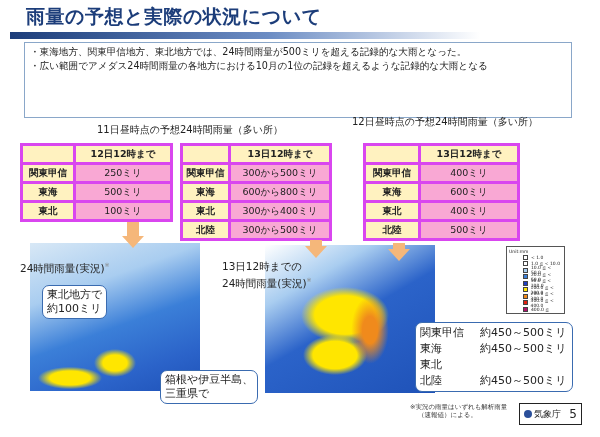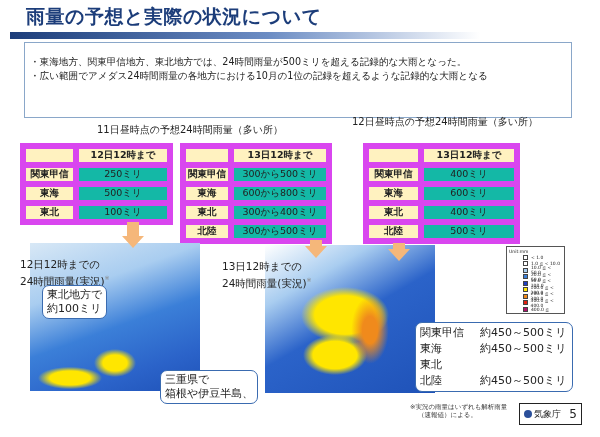--- a/index.html
+++ b/index.html
@@ -1,26 +1,26 @@
 <!DOCTYPE html>
 <html><head>
 <meta charset="utf-8">
 <style>
 *{box-sizing:border-box;margin:0;padding:0}
 body{width:600px;height:437px;background:#fff;font-family:"DejaVu Sans",sans-serif;position:relative;overflow:hidden;color:#222}
 .title{position:absolute;left:26px;top:4px;font-size:19px;font-weight:bold;color:#1c3d7a;letter-spacing:0.5px}
 .title-bar{position:absolute;left:10px;top:32px;width:470px;height:7px;background:linear-gradient(90deg,#1c3d7a 0%,#6c8dc4 55%,rgba(255,255,255,0) 100%)}
-.summary{position:absolute;left:24px;top:42px;width:548px;height:76px;border:1px solid #8aa7c9;background:#fff;font-size:9.6px;line-height:14px;padding:12px 5px}
+.summary{position:absolute;left:24px;top:42px;width:548px;height:76px;border:1px solid #8aa7c9;background:#fff;font-size:9.6px;line-height:14px;padding:2px 5px}
 .summary p{white-space:nowrap}
 .cap{position:absolute;font-size:10px;color:#222;white-space:nowrap}
 table{position:absolute;border-collapse:collapse;font-size:9.5px}
-td,th{border:6px solid #d946ef;text-align:center;height:19px}
+td,th{border:3px solid #d946ef;text-align:center;height:19px}
 th{background:#fff2c0;font-weight:bold}
 td.lab{background:#fff2c0;font-weight:bold}
-td.val{background:#14b8a6}
+td.val{background:#f9a8d4}
 .arrow{position:absolute;width:22px;height:26px}
 .arrow .shaft{position:absolute;left:5px;top:0;width:12px;height:14px;background:#f5b77a}
 .arrow .head{position:absolute;left:0;top:14px;border-left:11px solid transparent;border-right:11px solid transparent;border-top:12px solid #f5b77a}
 .map{position:absolute;overflow:hidden}
 .map1{left:30px;top:243px;width:170px;height:148px;background:
  radial-gradient(ellipse 30px 20px at 85px 120px,#ffe600 40%,rgba(255,230,0,0) 70%),
  radial-gradient(ellipse 40px 14px at 40px 135px,#ffe600 50%,rgba(255,230,0,0) 80%),
  linear-gradient(160deg,#d8e8f6 0%,#a9cdf0 30%,#3b7fd8 55%,#2b63c9 80%,#1f52b8 100%)}
 .map2{left:265px;top:245px;width:170px;height:148px;background:
  radial-gradient(ellipse 25px 45px at 105px 85px,#f08a1c 30%,rgba(240,138,28,0) 75%),
@@ -131,35 +131,34 @@
 <div class="arrow" style="left:305px;top:240px">
     <div class="shaft" style="height:6px"></div>
     <div class="head" style="top:6px"></div>
   </div>
 <div class="arrow" style="left:388px;top:243px">
     <div class="shaft" style="height:6px"></div>
     <div class="head" style="top:6px"></div>
   </div>
 
 <div class="cap" style="left:20px;top:258px;font-size:10.5px;line-height:13px">
-  <div>12日12時までの</div>
   <div><span>24時間雨量(実況)</span><sup style="font-size:6px;color:#888">※</sup></div>
 </div>
 <div class="cap" style="left:222px;top:260px;font-size:10.5px;line-height:13px">
   <div>13日12時までの</div>
   <div><span>24時間雨量(実況)</span><sup style="font-size:6px;color:#888">※</sup></div>
 </div>
 
 <div class="callout" style="left:42px;top:285px">
   <div>東北地方で</div>
   <div>約100ミリ</div>
 </div>
 <div class="callout" style="left:160px;top:370px">
+  <div>箱根や伊豆半島、</div>
   <div>三重県で</div>
-  <div>箱根や伊豆半島、</div>
 </div>
 
 <div class="callout" style="left:415px;top:322px;width:158px;font-size:11px;line-height:16px">
   <div style="display:flex">
       <span style="width:60px">関東甲信</span>
       <span>約450～500ミリ</span>
     </div>
   <div style="display:flex">
       <span style="width:60px">東海</span>
       <span>約450～500ミリ</span>

